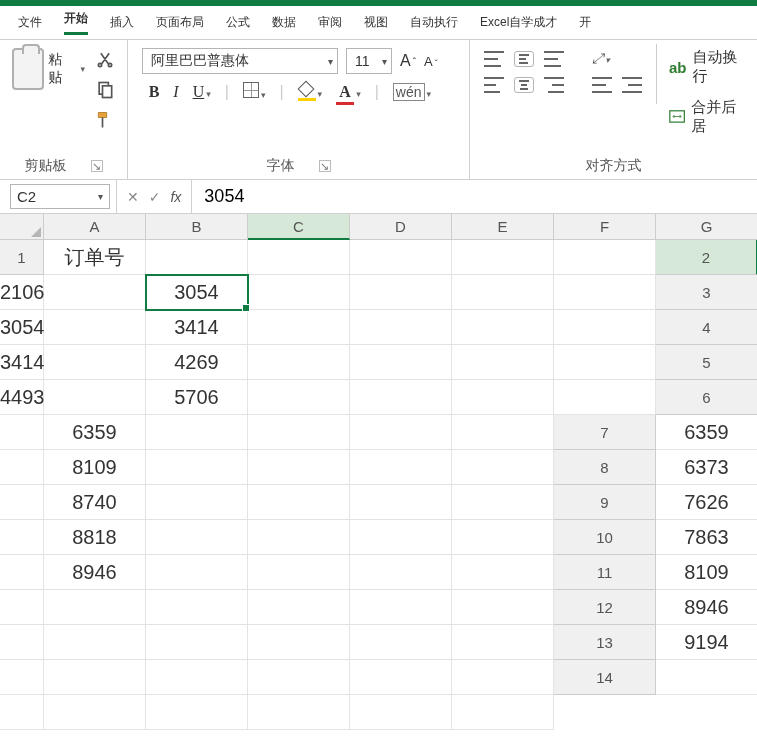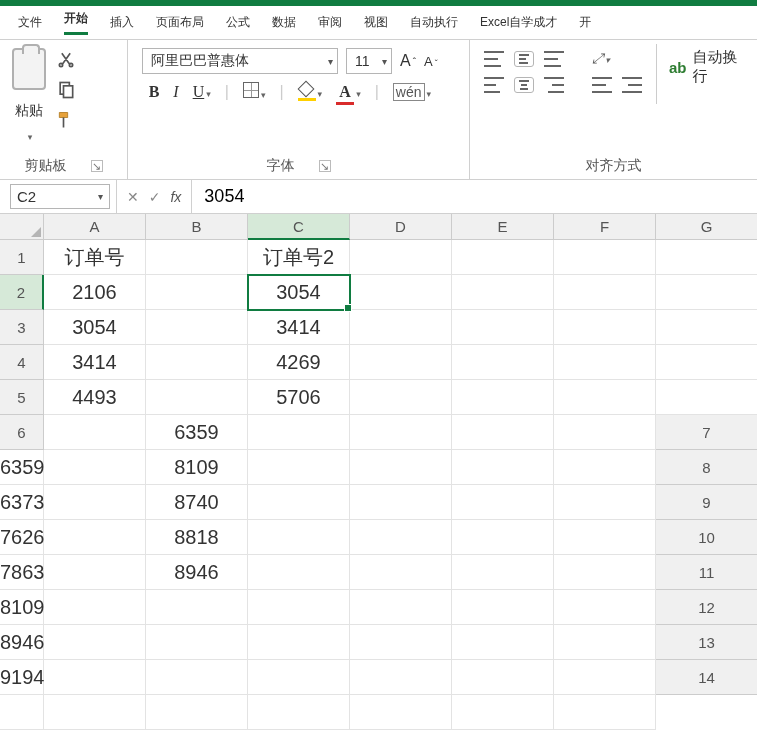--- a/index.html
+++ b/index.html
@@ -65,23 +65,23 @@
     border: 1px solid #bbb;
     width: 12px; height: 12px;
     display: inline-flex;
     align-items: center;
     justify-content: center;
     line-height: 1;
   }
   
   .clip-left {
     display: flex;
-    flex-direction: column;
-    align-items: center;
-    gap: 12px;
+    flex-direction: row;
+    align-items: center;
+    gap: 4px;
     padding: 4px 4px 0 4px;
   }
   .clip-icon {
     width: 34px; height: 42px;
     border: 2px solid #b0b0b0;
     border-radius: 4px;
     position: relative;
     background: #f3f3f3;
   }
   .clip-icon::before {
@@ -448,20 +448,29 @@
               <span style="width:100%"></span>
             </span>
         </div>
       </div>
       <div class="vbar"></div>
       <div class="wrap-merge">
         <div class="wm-row">
           <span class="wm-ic" style="color:#2e7d32;font-weight:bold">ab</span>
           <span>自动换行</span>
         </div>
+        <div class="wm-row">
+          <span class="wm-ic">
+            <svg viewBox="0 0 20 16">
+                <rect x="1" y="1" width="18" height="14" fill="none" stroke="#2e7d32" stroke-width="1.5"></rect>
+                <path d="M5 8h10M5 8l2-2M5 8l2 2M15 8l-2-2M15 8l-2 2" stroke="#2e7d32" fill="none"></path>
+              </svg>
+          </span>
+          <span>合并后居</span>
+        </div>
       </div>
     </div>
     <div class="ribbon-group-label">
       <span>对齐方式</span>
     </div>
   </div>
 </div>
 
 <div class="fbar">
   <div class="namebox">
@@ -481,21 +490,20 @@
     <div class="colhdr">A</div>
     <div class="colhdr">B</div>
     <div class="colhdr sel">C</div>
     <div class="colhdr">D</div>
     <div class="colhdr">E</div>
     <div class="colhdr">F</div>
     <div class="colhdr">G</div>
     <div class="rowhdr">1</div>
     <div class="cell">订单号</div>
     <div class="cell"></div>
-    <div class="cell">订单号2</div>
     <div class="cell"></div>
     <div class="cell"></div>
     <div class="cell"></div>
     <div class="cell"></div>
     <div class="rowhdr sel">2</div>
     <div class="cell">2106</div>
     <div class="cell"></div>
     <div class="cell selected">3054</div>
     <div class="cell"></div>
     <div class="cell"></div>

